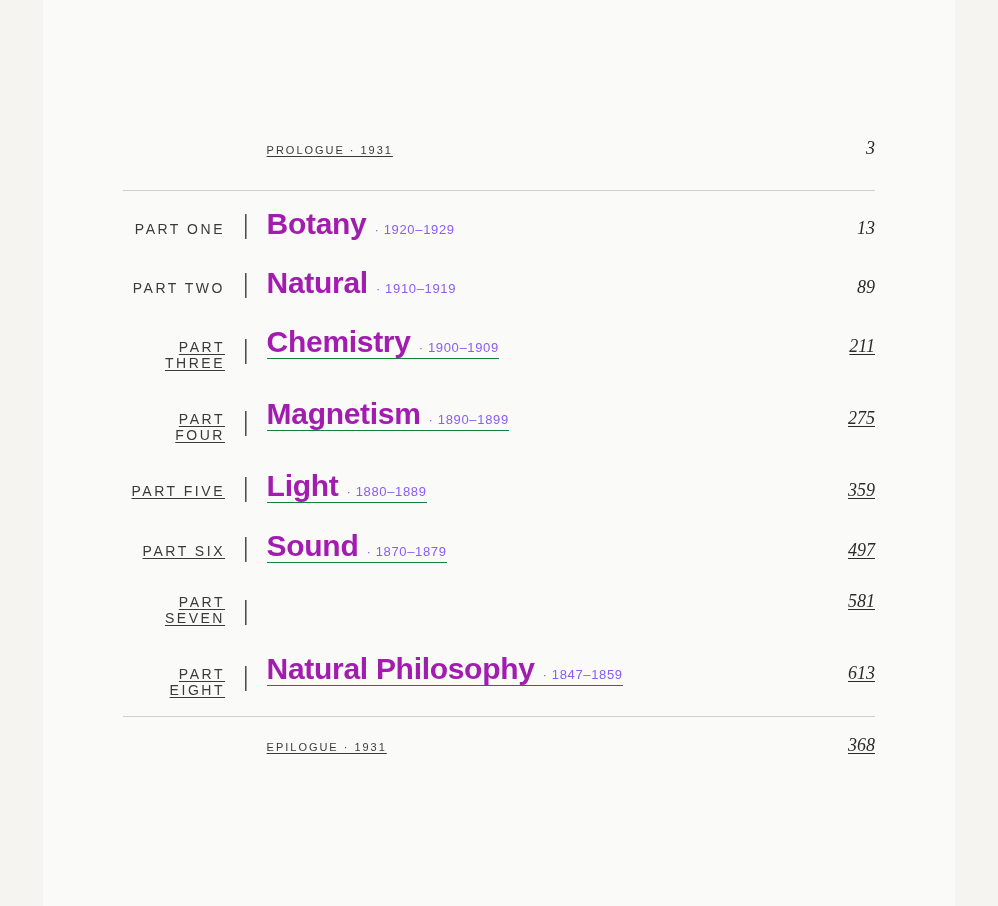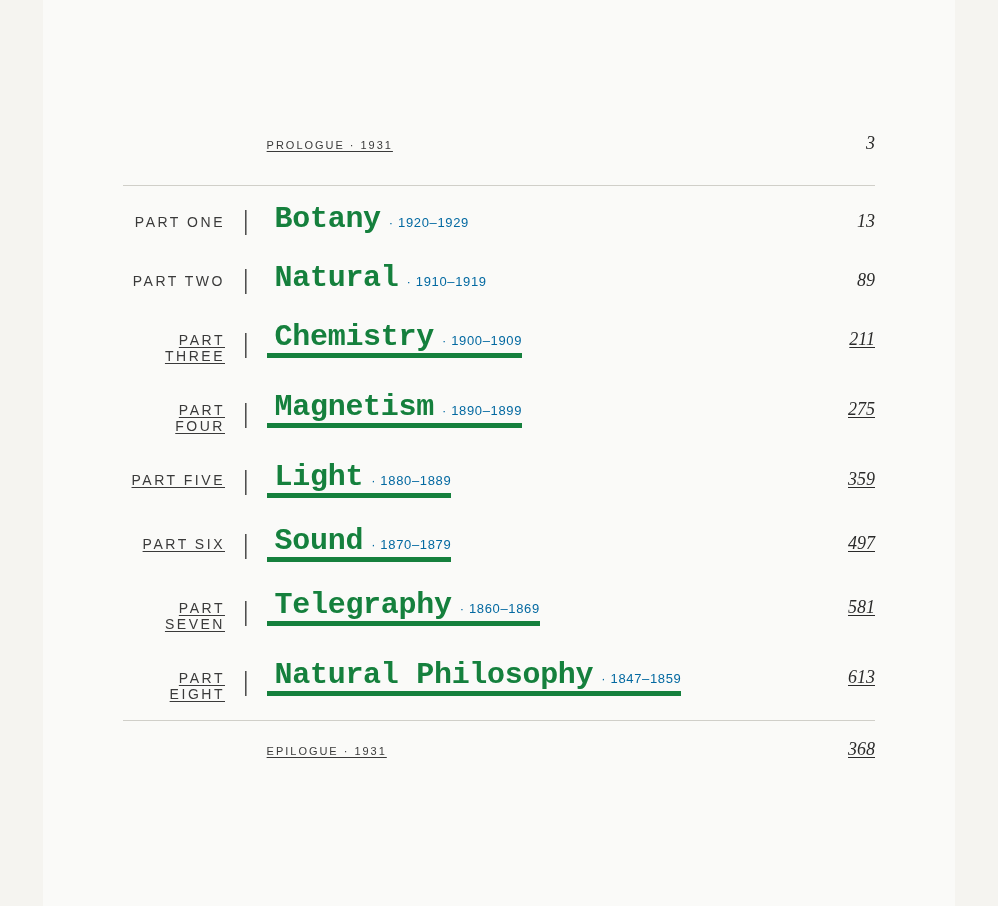--- a/index.html
+++ b/index.html
@@ -72,42 +72,41 @@
     .part-title-block {
       display: flex;
       flex-direction: column;
       align-items: flex-start;
     }
 
     .part-title {
       display: flex;
       align-items: baseline;
       gap: 0;
-      border-bottom: 5px solid #15803d;
+      border-bottom: 1px solid #15803d;
       padding-bottom: 1px;
     }
 
     .part-title.no-underline {
       border-bottom: none;
     }
 
     .title-main {
       font-size: 30px;
       font-weight: 700;
-      color: #15803d;
-      font-family: Liberation Mono, monospace;
+      color: #a21caf;
+      font-family: Liberation Sans, sans-serif;
       letter-spacing: -0.01em;
       line-height: 1;
-      margin-left: 8px;
     }
 
     .title-years {
       font-size: 13px;
       font-weight: 400;
-      color: #0369a1;
+      color: #8b5cf6;
       letter-spacing: 0.05em;
       margin-left: 8px;
       font-family: 'Arial Narrow', Arial, sans-serif;
     }
 
     .page-num {
       font-family: Georgia, 'Times New Roman', serif;
       font-size: 18px;
       font-style: italic;
       color: #2a2a2a;
@@ -247,26 +246,20 @@
               <span class="title-years">· 1870–1879</span>
             </div>
           </div>
         </div>
         <div class="page-num underlined">497</div>
       </div>
       <div class="toc-row row-part-seven">
         <div class="toc-left">
           <div class="part-label underlined">PART SEVEN</div>
           <span class="divider">|</span>
-          <div class="part-title-block">
-            <div class="part-title">
-              <span class="title-main">Telegraphy</span>
-              <span class="title-years">· 1860–1869</span>
-            </div>
-          </div>
         </div>
         <div class="page-num underlined">581</div>
       </div>
       <div class="toc-row row-part-eight">
         <div class="toc-left">
           <div class="part-label underlined">PART EIGHT</div>
           <span class="divider">|</span>
           <div class="part-title-block">
             <div class="part-title">
               <span class="title-main">Natural Philosophy</span>

